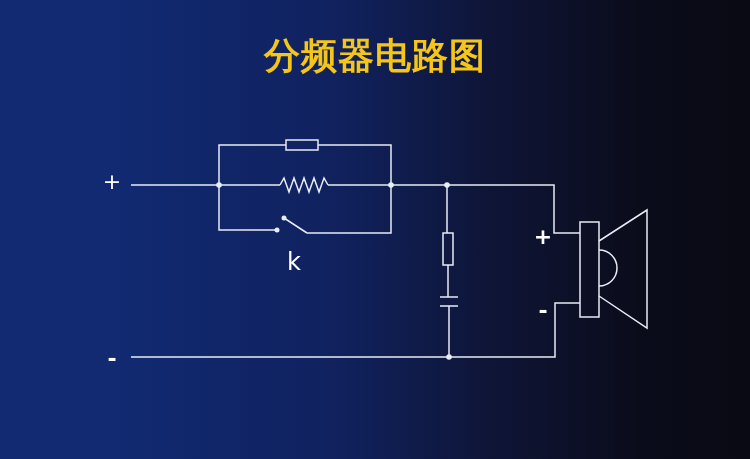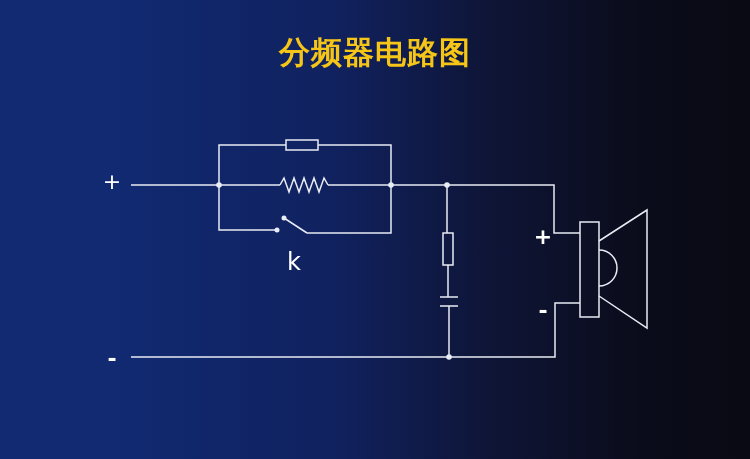--- a/index.html
+++ b/index.html
@@ -5,21 +5,21 @@
     html, body { margin: 0; padding: 0; }
     body {
       width: 750px; height: 459px; overflow: hidden;
       background: linear-gradient(90deg, #112a72 0%, #112a72 15%, #10215e 45%, #0e1537 65%, #0b0c1b 85%, #0a0a14 100%);
       position: relative;
       font-family: "DejaVu Sans", "Liberation Sans", sans-serif;
     }
     .title {
       position: absolute; left: 0; top: 32px; width: 750px;
       text-align: center; color: #f5c518;
-      font-size: 31px; font-weight: bold; letter-spacing: 1px;
+      font-size: 36px; font-weight: bold; letter-spacing: 1px;
       font-family: Liberation Sans, sans-serif;
     }
     svg.circuit { position: absolute; left: 0; top: 0; }
     .wire { stroke: #e8ecf4; stroke-width: 1.5; fill: none; }
     .dot { fill: #e8ecf4; }
     .lbl { fill: #ffffff; font-family: "DejaVu Sans", sans-serif; }
   </style>
 </head>
 <body>
 

